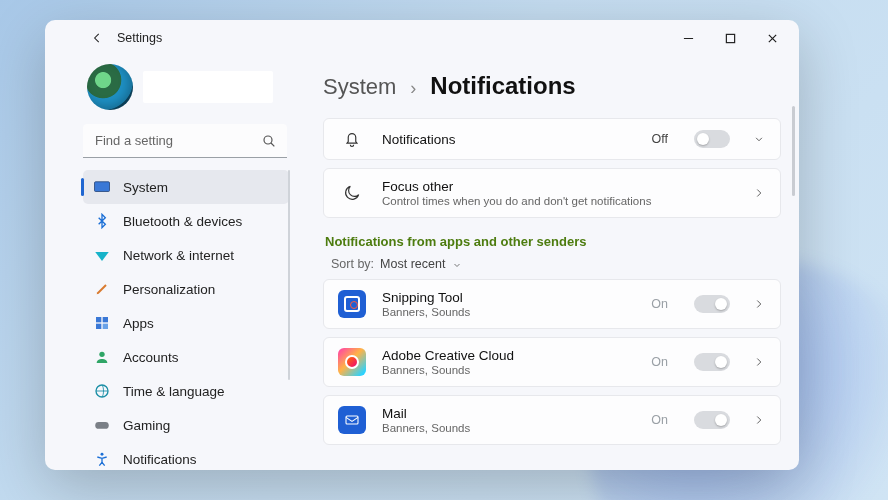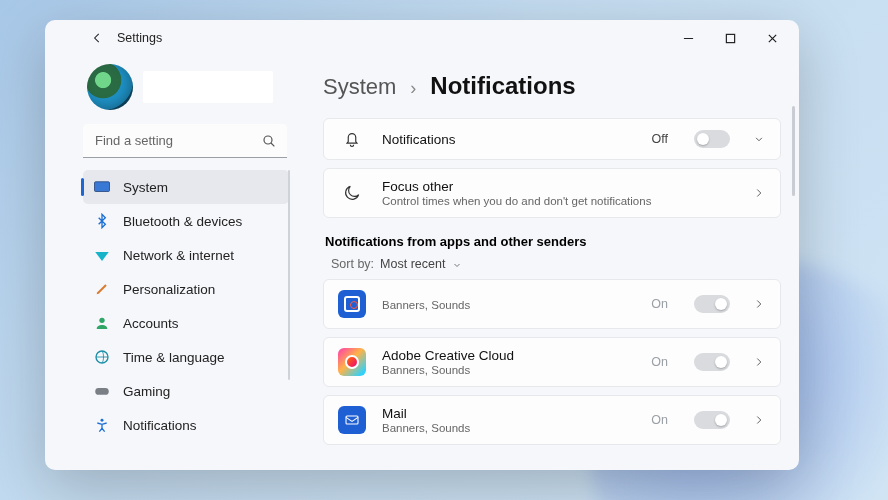--- a/index.html
+++ b/index.html
@@ -66,21 +66,21 @@
   .ct .h { font-size:13.5px; color:#111; }
   .ct .s { font-size:11.5px; color:#666; margin-top:1px; }
   .state { font-size:12.5px; color:#444; }
   .toggle { width:36px; height:18px; background:#d9dbdf; border-radius:10px; position:relative; margin:0 6px 0 10px; }
   .toggle::after { content:""; position:absolute; width:12px; height:12px; background:#fff; border-radius:50%;
     top:3px; left:3px; box-shadow:0 1px 2px rgba(0,0,0,.25); }
   .toggle.on::after { left:21px; }
   .chev { width:14px; height:14px; }
   .chev svg { width:14px; height:14px; stroke:#555; fill:none; stroke-width:1.6; }
 
-  .section-title { font-size:13px; font-weight:600; color:#000000; margin:16px 0 8px 2px; }
+  .section-title { font-size:13px; font-weight:600; color:#4d7c0f; margin:16px 0 8px 2px; }
   .sort { font-size:12.5px; color:#444; margin:0 0 8px 8px; display:flex; align-items:flex-end; gap:6px; }
   .sort .lbl { color:#666; }
   .sort svg { width:12px; height:12px; stroke:#555; fill:none; stroke-width:1.6; }
 
   .app-row .appicn { width:28px; height:28px; border-radius:6px; display:flex; align-items:center; justify-content:center; }
   .appicn.snip { background:#1f5fd4; }
   .appicn.snip .inner{ width:16px;height:16px;border:2px solid #fff;border-radius:3px;position:relative;}
   .appicn.snip .inner::after{content:"";position:absolute;left:4px;top:3px;width:6px;height:6px;border:1.5px solid #ff5a3c;border-radius:50%;}
   .appicn.cc { background:linear-gradient(135deg,#ff3cac,#ffb347 45%,#2bd2ff 90%); }
   .appicn.cc .inner{ width:14px;height:14px;border:2px solid #fff;border-radius:50%;
@@ -169,20 +169,31 @@
           <span class="nicon">
               <svg viewBox="0 0 24 24" width="16" height="16">
                 <path d="M4 20l3-1 12-12-2-2L5 17l-1 3z" fill="#d97b2f"></path>
               </svg>
             </span>
           <span>Personalization</span>
         </div>
         <div class="nav-item">
           <span class="nicon">
               <svg viewBox="0 0 24 24" width="16" height="16">
+                <rect x="3" y="3" width="8" height="8" fill="#3a78d6"></rect>
+                <rect x="13" y="3" width="8" height="8" fill="#3a78d6"></rect>
+                <rect x="3" y="13" width="8" height="8" fill="#3a78d6"></rect>
+                <rect x="13" y="13" width="8" height="8" fill="#6aa2e8"></rect>
+              </svg>
+            </span>
+          <span>Apps</span>
+        </div>
+        <div class="nav-item">
+          <span class="nicon">
+              <svg viewBox="0 0 24 24" width="16" height="16">
                 <circle cx="12" cy="8" r="4" fill="#2fa566"></circle>
                 <path d="M4 21c0-4 4-6 8-6s8 2 8 6" fill="#2fa566"></path>
               </svg>
             </span>
           <span>Accounts</span>
         </div>
         <div class="nav-item">
           <span class="nicon">
               <svg viewBox="0 0 24 24" width="16" height="16">
                 <circle cx="12" cy="12" r="9" fill="none" stroke="#1b8fa6" stroke-width="2"></circle>
@@ -257,20 +268,21 @@
         <svg viewBox="0 0 24 24">
             <path d="M7 10l5 5 5-5"></path>
           </svg>
       </div>
 
       <div class="card app-row">
         <div class="appicn snip">
             <div class="inner"></div>
           </div>
         <div class="ct">
+          <div class="h">Snipping Tool</div>
           <div class="s">Banners, Sounds</div>
         </div>
         <span class="state" style="color:#9aa0a6">On</span>
         <div class="toggle on"></div>
         <div class="chev"><svg viewBox="0 0 24 24">
               <path d="M9 6l6 6-6 6"></path>
             </svg></div>
       </div>
 
       <div class="card app-row">

